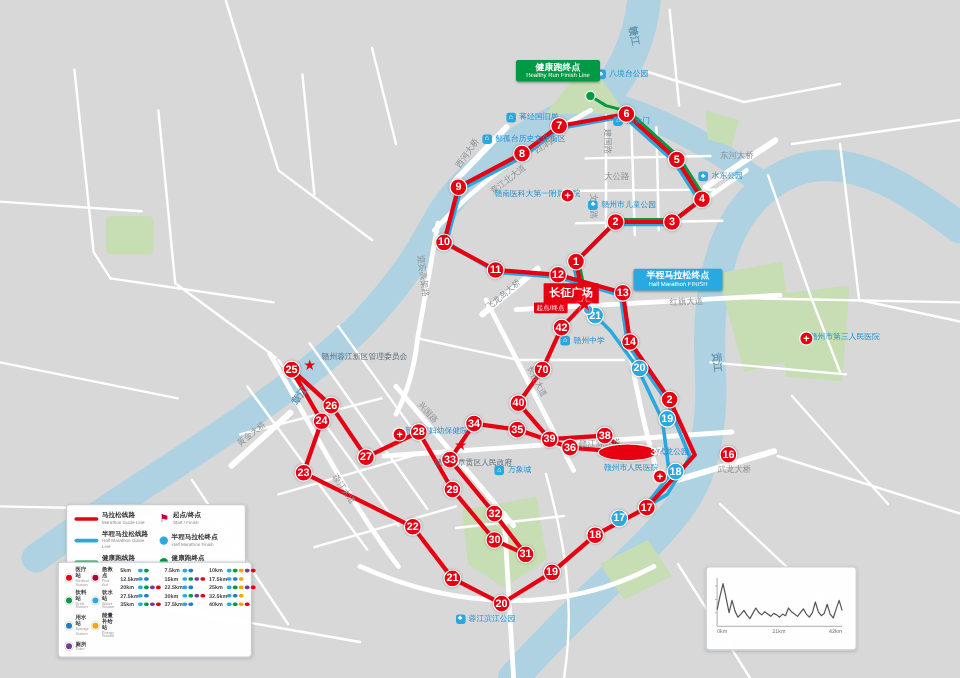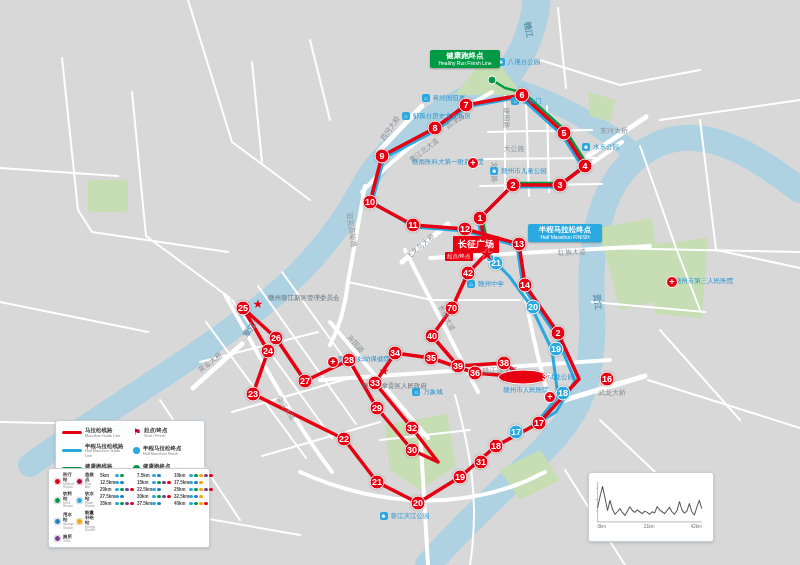--- a/index.html
+++ b/index.html
@@ -199,21 +199,21 @@
       <div class="cp red" style="left: 377px; top: 482px;">21</div>
       <div class="cp red" style="left: 344px; top: 439px;">22</div>
       <div class="cp red" style="left: 253px; top: 394px;">23</div>
       <div class="cp red" style="left: 268px; top: 351px;">24</div>
       <div class="cp red" style="left: 243px; top: 308px;">25</div>
       <div class="cp red" style="left: 276px; top: 338px;">26</div>
       <div class="cp red" style="left: 305px; top: 381px;">27</div>
       <div class="cp red" style="left: 349px; top: 360px;">28</div>
       <div class="cp red" style="left: 377px; top: 408px;">29</div>
       <div class="cp red" style="left: 412px; top: 450px;">30</div>
-      <div class="cp red" style="left: 438px; top: 462px; margin-left: 43px;">31</div>
+      <div class="cp red" style="left: 438px; top: 462px;">31</div>
       <div class="cp red" style="left: 412px; top: 428px;">32</div>
       <div class="cp red" style="left: 375px; top: 383px;">33</div>
       <div class="cp red" style="left: 395px; top: 353px;">34</div>
       <div class="cp red" style="left: 431px; top: 358px;">35</div>
       <div class="cp red" style="left: 475px; top: 373px;">36</div>
       <div class="cp red" style="left: 523px; top: 377px; padding-left: 48px;">37</div>
       <div class="cp red" style="left: 504px; top: 363px;">38</div>
       <div class="cp red" style="left: 458px; top: 366px;">39</div>
       <div class="cp red" style="left: 432px; top: 336px;">40</div>
       <div class="cp red" style="left: 452px; top: 308px;">70</div>

